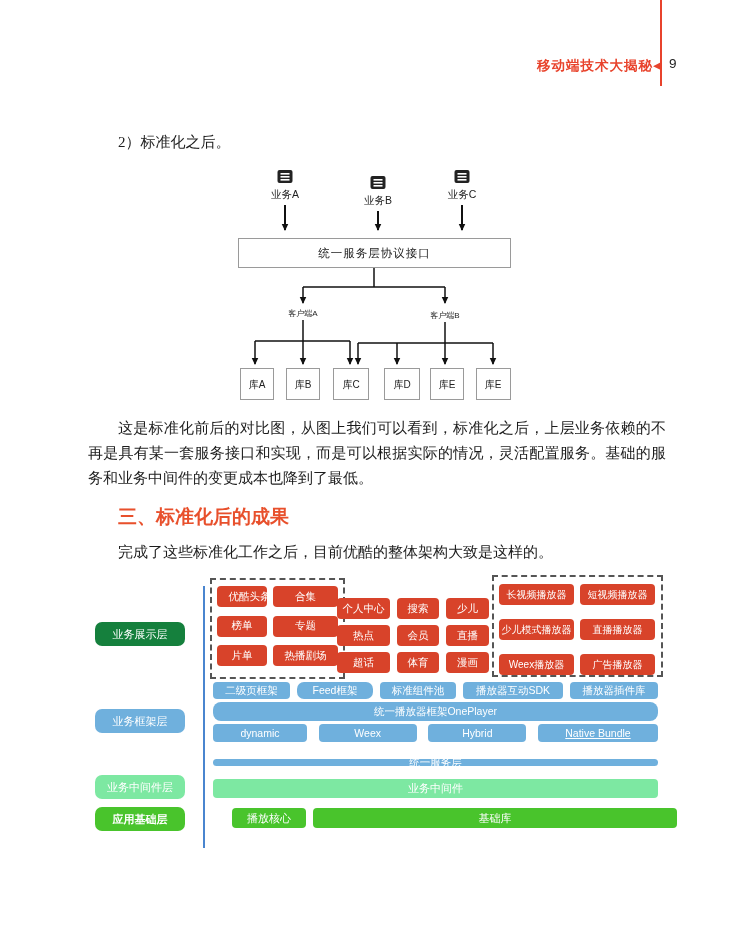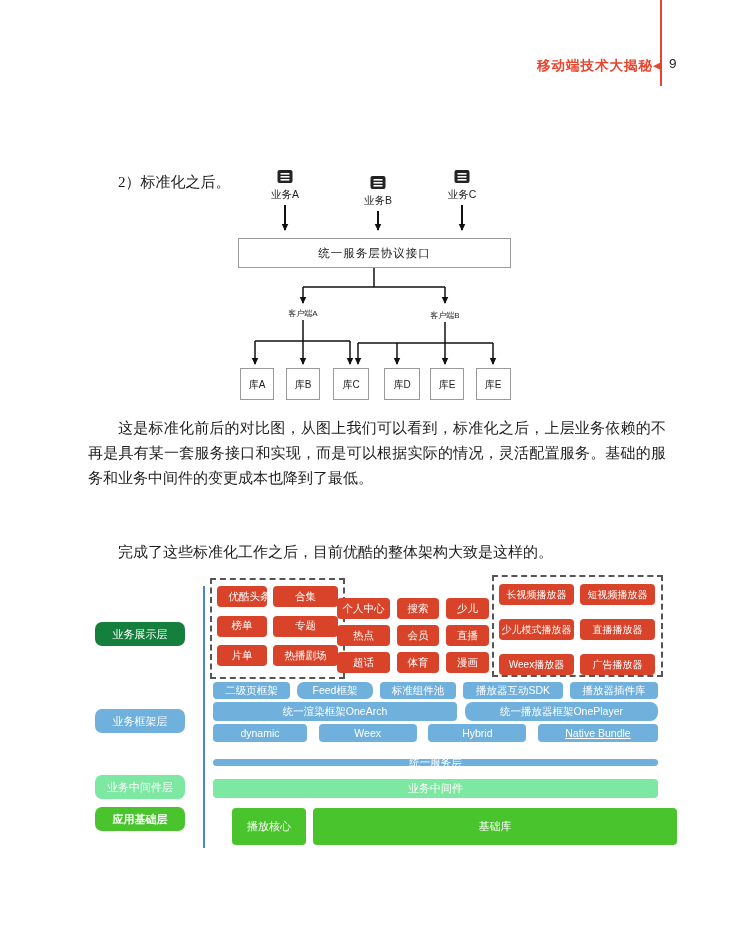--- a/index.html
+++ b/index.html
@@ -9,21 +9,21 @@
   
   .hdr-rule{position:absolute;left:660px;top:0;width:2px;height:86px;background:#e8432c;}
   .hdr-title{position:absolute;right:98px;top:57px;font-family:"Liberation Sans","DejaVu Sans",sans-serif;
              font-size:13.5px;font-weight:bold;color:#e8432c;letter-spacing:1px;}
   .hdr-marker{position:absolute;left:653px;top:59px;font-size:11px;color:#e8432c;
               font-family:"DejaVu Sans",sans-serif;}
   .hdr-pagenum{position:absolute;left:669px;top:56px;font-size:13.5px;color:#222;
                font-family:"Liberation Sans","DejaVu Sans",sans-serif;}
 
   
-  .step-label{position:absolute;left:88px;top:133px;width:575px;font-size:15px;text-indent:2em;margin-top:40px;}
+  .step-label{position:absolute;left:88px;top:133px;width:575px;font-size:15px;text-indent:2em;}
   .para1{position:absolute;left:88px;top:416px;width:578px;font-size:15px;line-height:25px;
          text-indent:2em;text-align:justify;}
   .sec-heading{position:absolute;left:88px;top:504px;padding-left:30px;font-size:19px;font-weight:bold;
                color:#e8502c;font-family:"Liberation Sans","DejaVu Sans",sans-serif;}
   .para2{position:absolute;left:88px;top:543px;width:578px;font-size:15px;text-indent:2em;}
 
   
   .flow-svg{position:absolute;left:150px;top:158px;}
   .flow-svg text{fill:#222;font-family:"Liberation Sans","DejaVu Sans",sans-serif;}
   .svc-label{font-size:10.5px;}
@@ -60,21 +60,21 @@
   .grp-right{position:absolute;left:404px;top:5px;width:157px;height:84px;padding:7px 5px;
              display:grid;grid-template-columns:75px 75px;gap:14px 6px;}
   .grp-right .rbox{font-size:10px;}
 
   .frow{position:absolute;left:125px;width:445px;display:flex;}
   .frow1{top:112px;height:17px;gap:7px;}
   .frow2{top:132px;height:19px;gap:8px;}
   .frow3{top:154px;height:18px;justify-content:space-between;}
   .frow4{top:177px;height:19px;}
   .frow5{top:209px;height:19px;}
-  .frow6{top:238px;height:37px;gap:7px;padding-left:19px;}
+  .frow6{top:238px;height:20px;gap:7px;padding-left:19px;}
 </style>
 </head>
 <body>
 
 <div class="page">
 
   <div class="hdr-rule"></div>
   <div class="hdr-title">移动端技术大揭秘</div>
   <div class="hdr-marker">◀</div>
   <div class="hdr-pagenum">9</div>
@@ -147,20 +147,21 @@
     <rect class="fbox" x="476.5" y="368.5" width="34" height="31"></rect>
     <text class="lib-label" x="257" y="388" text-anchor="middle">库A</text>
     <text class="lib-label" x="303" y="388" text-anchor="middle">库B</text>
     <text class="lib-label" x="351" y="388" text-anchor="middle">库C</text>
     <text class="lib-label" x="402" y="388" text-anchor="middle">库D</text>
     <text class="lib-label" x="447" y="388" text-anchor="middle">库E</text>
     <text class="lib-label" x="493" y="388" text-anchor="middle">库E</text>
   </svg>
 
   <div class="para1">这是标准化前后的对比图，从图上我们可以看到，标准化之后，上层业务依赖的不再是具有某一套服务接口和实现，而是可以根据实际的情况，灵活配置服务。基础的服务和业务中间件的变更成本也降到了最低。</div>
+  <div class="sec-heading">三、标准化后的成果</div>
   <div class="para2">完成了这些标准化工作之后，目前优酷的整体架构大致是这样的。</div>
 
   <div class="arch">
     <div class="vline"></div>
 
     <div class="pill pill-red" style="top:52px;">业务展示层</div>
     <div class="pill pill-blue" style="top:139px;">业务框架层</div>
     <div class="pill pill-lgreen" style="top:205px;">业务中间件层</div>
     <div class="pill pill-green" style="top:237px;font-weight:bold;">应用基础层</div>
 
@@ -195,21 +196,20 @@
     </div>
 
     <div class="frow frow1">
       <div class="bbox" style="width:77px;">二级页框架</div>
       <div class="bbox" style="width:76px;border-radius:7px;">Feed框架</div>
       <div class="bbox" style="width:76px;">标准组件池</div>
       <div class="bbox" style="width:100px;">播放器互动SDK</div>
       <div class="bbox" style="flex:1;">播放器插件库</div>
     </div>
     <div class="frow frow2">
-      <div class="bbox" style="width:244px;">统一渲染框架OneArch</div>
       <div class="bbox" style="flex:1;border-radius:8px;">统一播放器框架OnePlayer</div>
     </div>
     <div class="frow frow3">
       <div class="bbox" style="width:94px;">dynamic</div>
       <div class="bbox" style="width:98px;">Weex</div>
       <div class="bbox" style="width:98px;">Hybrid</div>
       <div class="bbox" style="width:120px;text-decoration:underline;">Native Bundle</div>
     </div>
     <div class="frow frow4">
       <div class="bbox" style="flex:1;margin-top:12px;">统一服务层</div>

